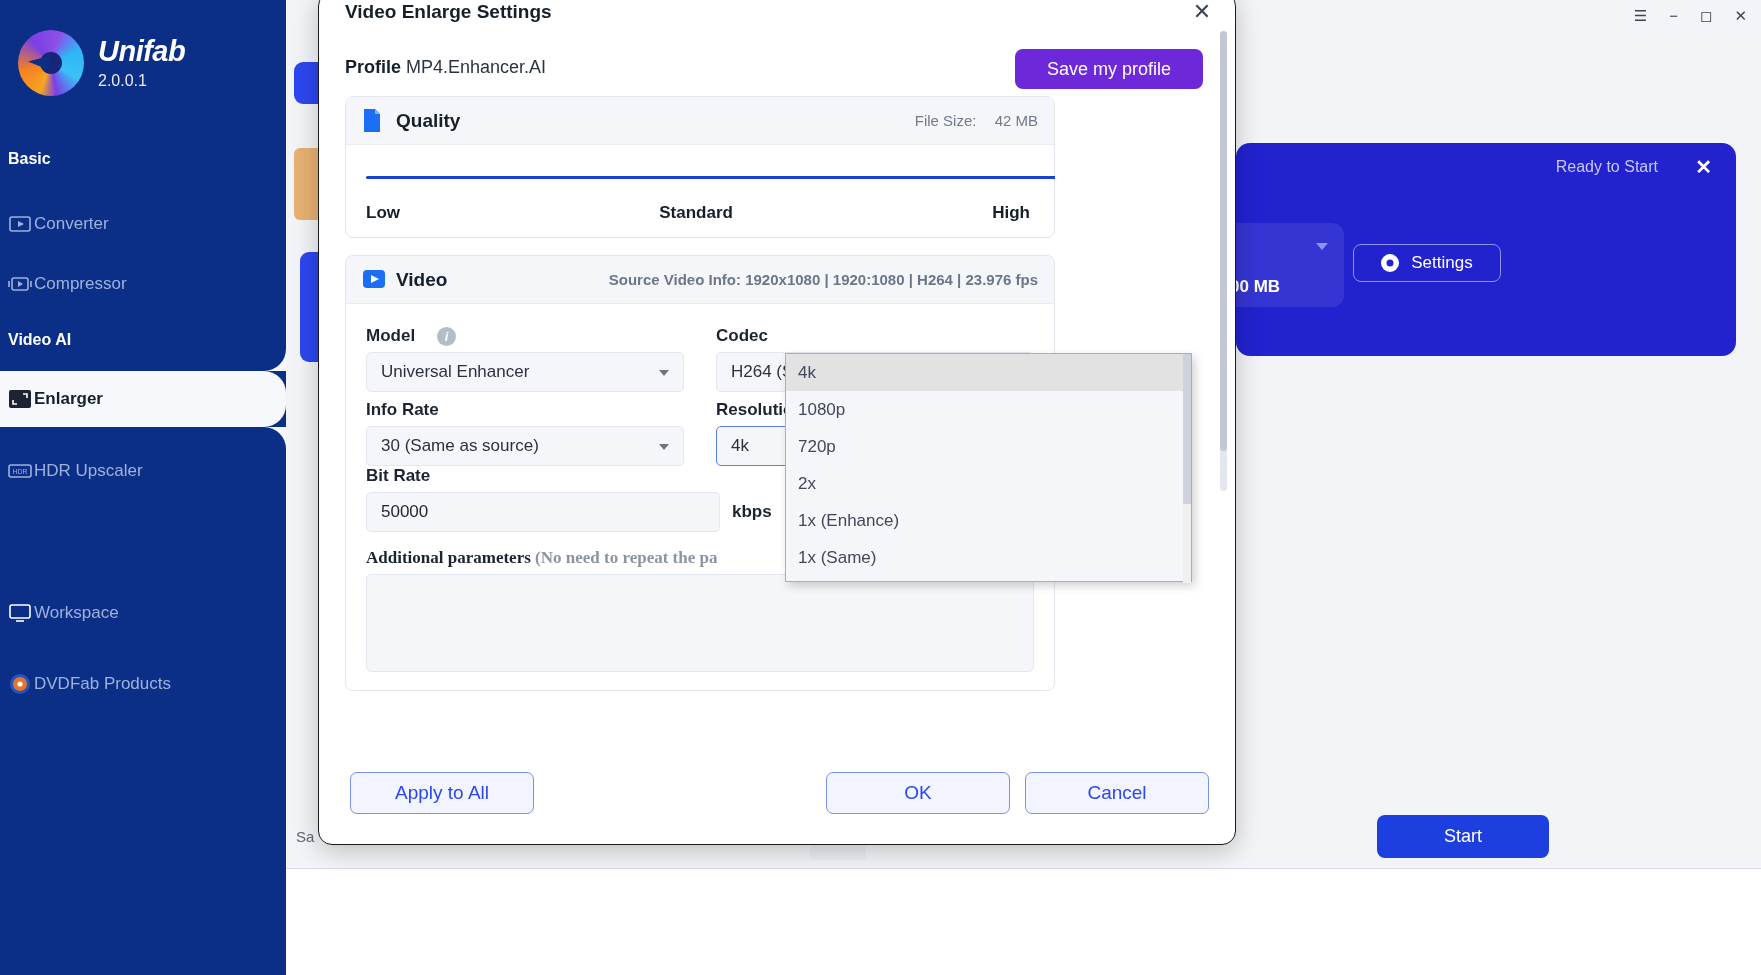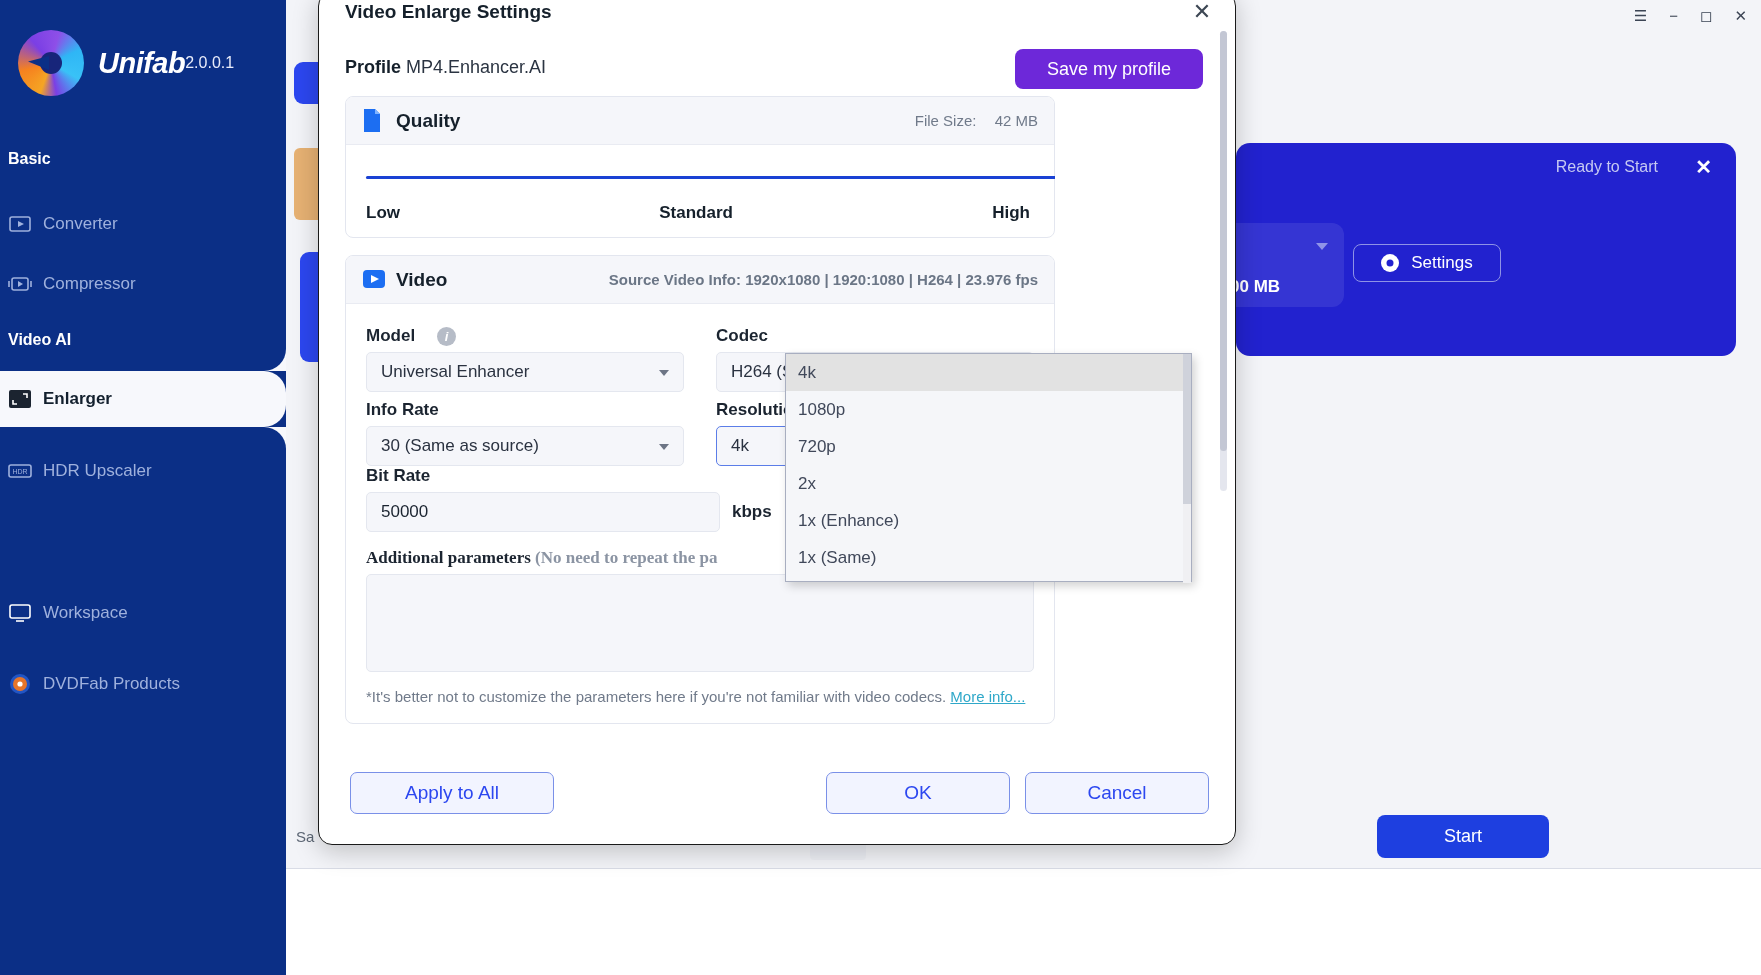--- a/index.html
+++ b/index.html
@@ -48,41 +48,41 @@
   }
   .brand-logo::before {
     content: ""; position: absolute;
     left: 10px; top: 26px;
     width: 30px; height: 14px;
     background: #0b2f86;
     border-radius: 3px;
     z-index: 2;
     clip-path: polygon(0 40%, 70% 0, 70% 100%);
   }
-  .brand-text { display: flex; }
+  .brand-text { display: flex; flex-direction: column; }
   .brand-name {
     font-size: 29px; font-weight: bold; font-style: italic;
     letter-spacing: -0.5px; line-height: 1.05;
   }
   .brand-ver { font-size: 16px; margin-top: 6px; color: #e9ecfa; }
 
   .section-label {
     font-size: 16px; font-weight: bold;
     padding: 0 0 0 8px;
     color: #ffffff;
   }
   .sb-section-basic { position: absolute; left: 0; top: 150px; }
   .sb-section-videoai { position: absolute; left: 0; top: 331px; }
 
   .nav-item {
     position: absolute; left: 0;
     width: 286px; height: 56px;
     display: flex; align-items: center;
     padding-left: 8px;
-    gap: 11px;
+    gap: 2px;
     font-size: 17px;
     color: #9fb1dd;
   }
   .nav-item.active {
     background: #f7f8fc;
     color: #13202e;
     font-weight: bold;
     border-top-right-radius: 22px;
     border-bottom-right-radius: 22px;
     width: 286px;
@@ -384,21 +384,21 @@
   }
   .btn {
     position: absolute; height: 42px;
     border-radius: 7px;
     border: 1px solid #7a90e8;
     background: #f2f4ff;
     color: #2c47f0;
     font-size: 19px;
     display: flex; align-items: center; justify-content: center;
   }
-  .btn-apply { left: 31px; top: 0; width: 204px; text-align: center; }
+  .btn-apply { left: 31px; top: 0; width: 184px; text-align: center; }
   .btn-ok    { left: 507px; top: 0; width: 184px; }
   .btn-cancel{ left: 706px; top: 0; width: 184px; }
 
   
   .behind-pill-1 {
     position: absolute; left: 294px; top: 62px;
     width: 60px; height: 42px;
     background: #2c47f0; border-radius: 9px;
   }
   .behind-pill-2 {
@@ -621,23 +621,20 @@
             <div class="input">50000</div>
             <span class="unit">kbps</span>
           </div>
 
           <div class="addl-label">
             <span>Additional parameters</span>
             <span class="hint">(No need to repeat the pa</span>
           </div>
           <div class="textarea"></div>
 
-          <div class="note">
-            <span>*It's better not to customize the parameters here if you're not familiar with video codecs. </span><a href="#">More info...</a>
-          </div>
         </div>
       </div>
 
     </div>
 
     <div class="scrollbar-track"></div>
     <div class="scrollbar-thumb"></div>
 
     <div class="dropdown">
       <div class="dd-item hl">4k</div>

